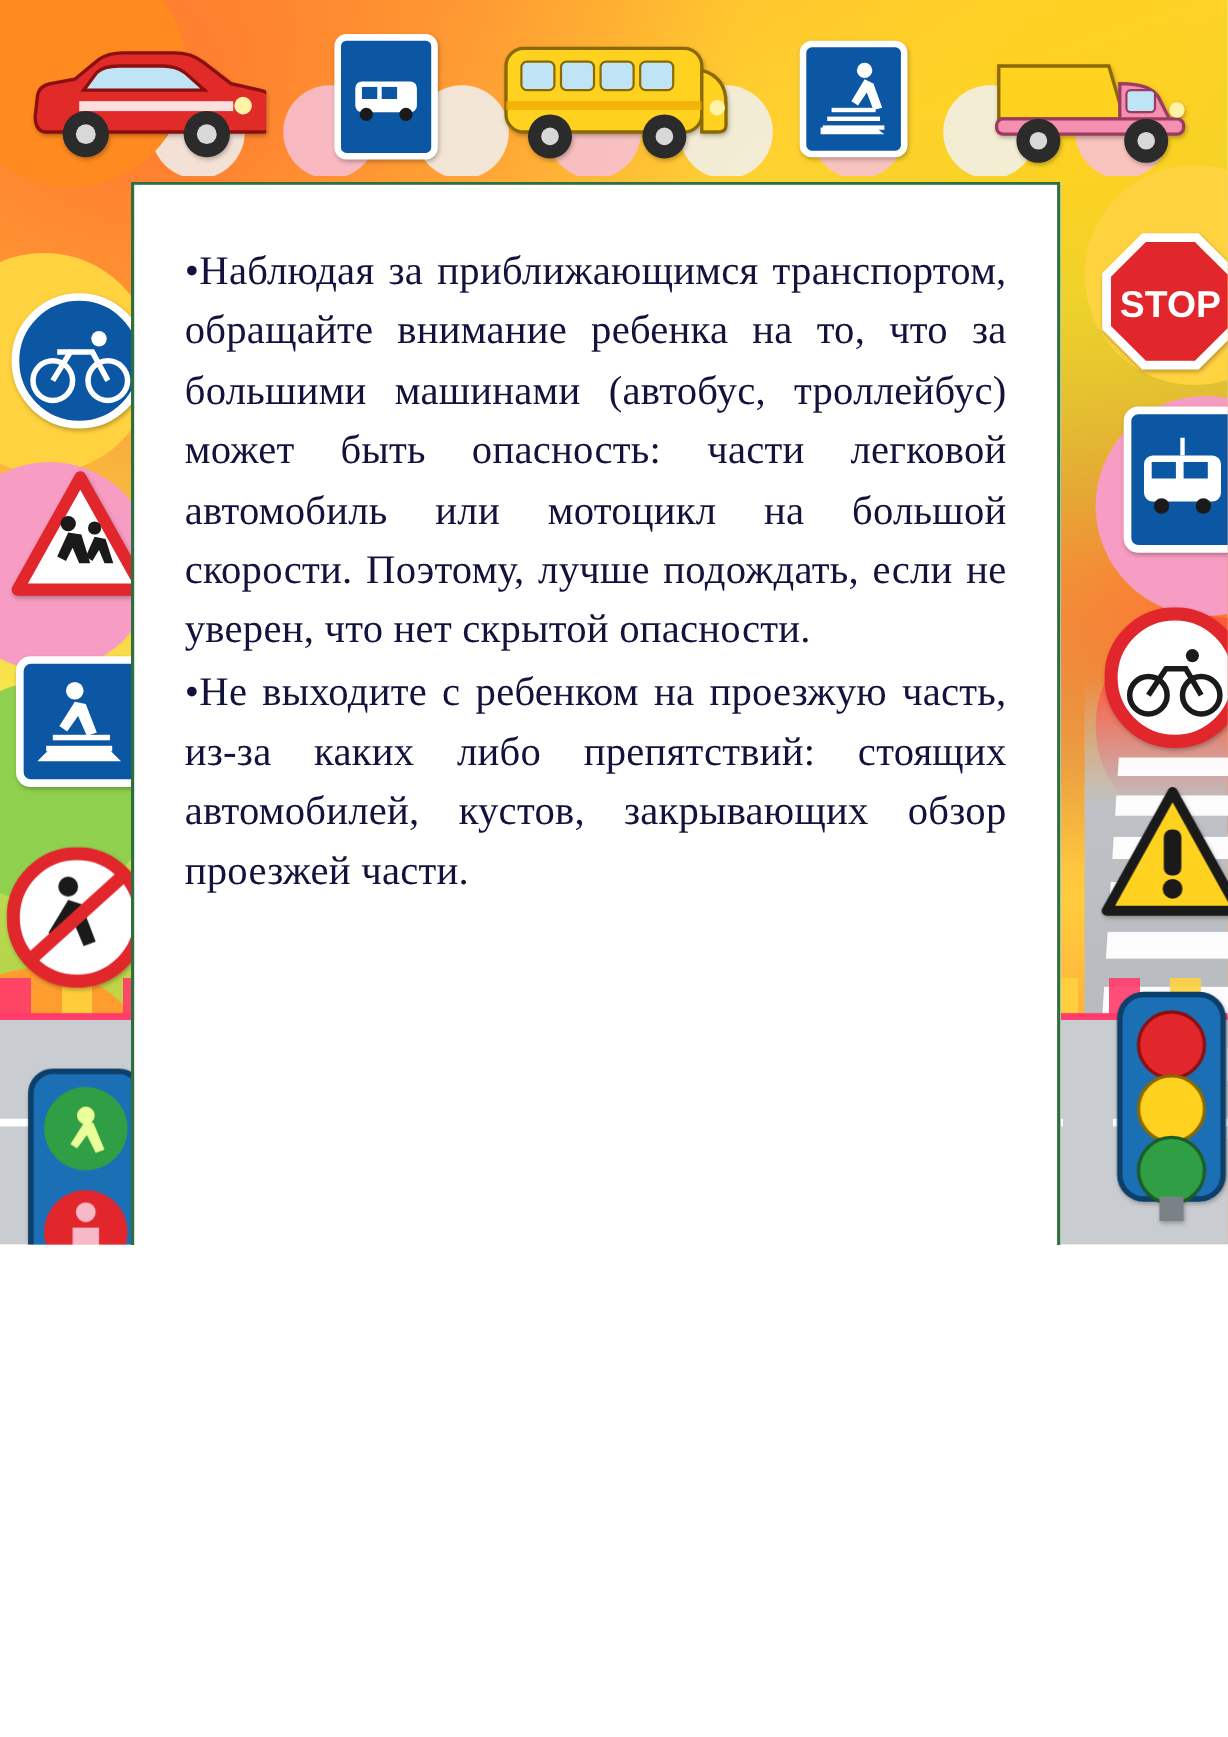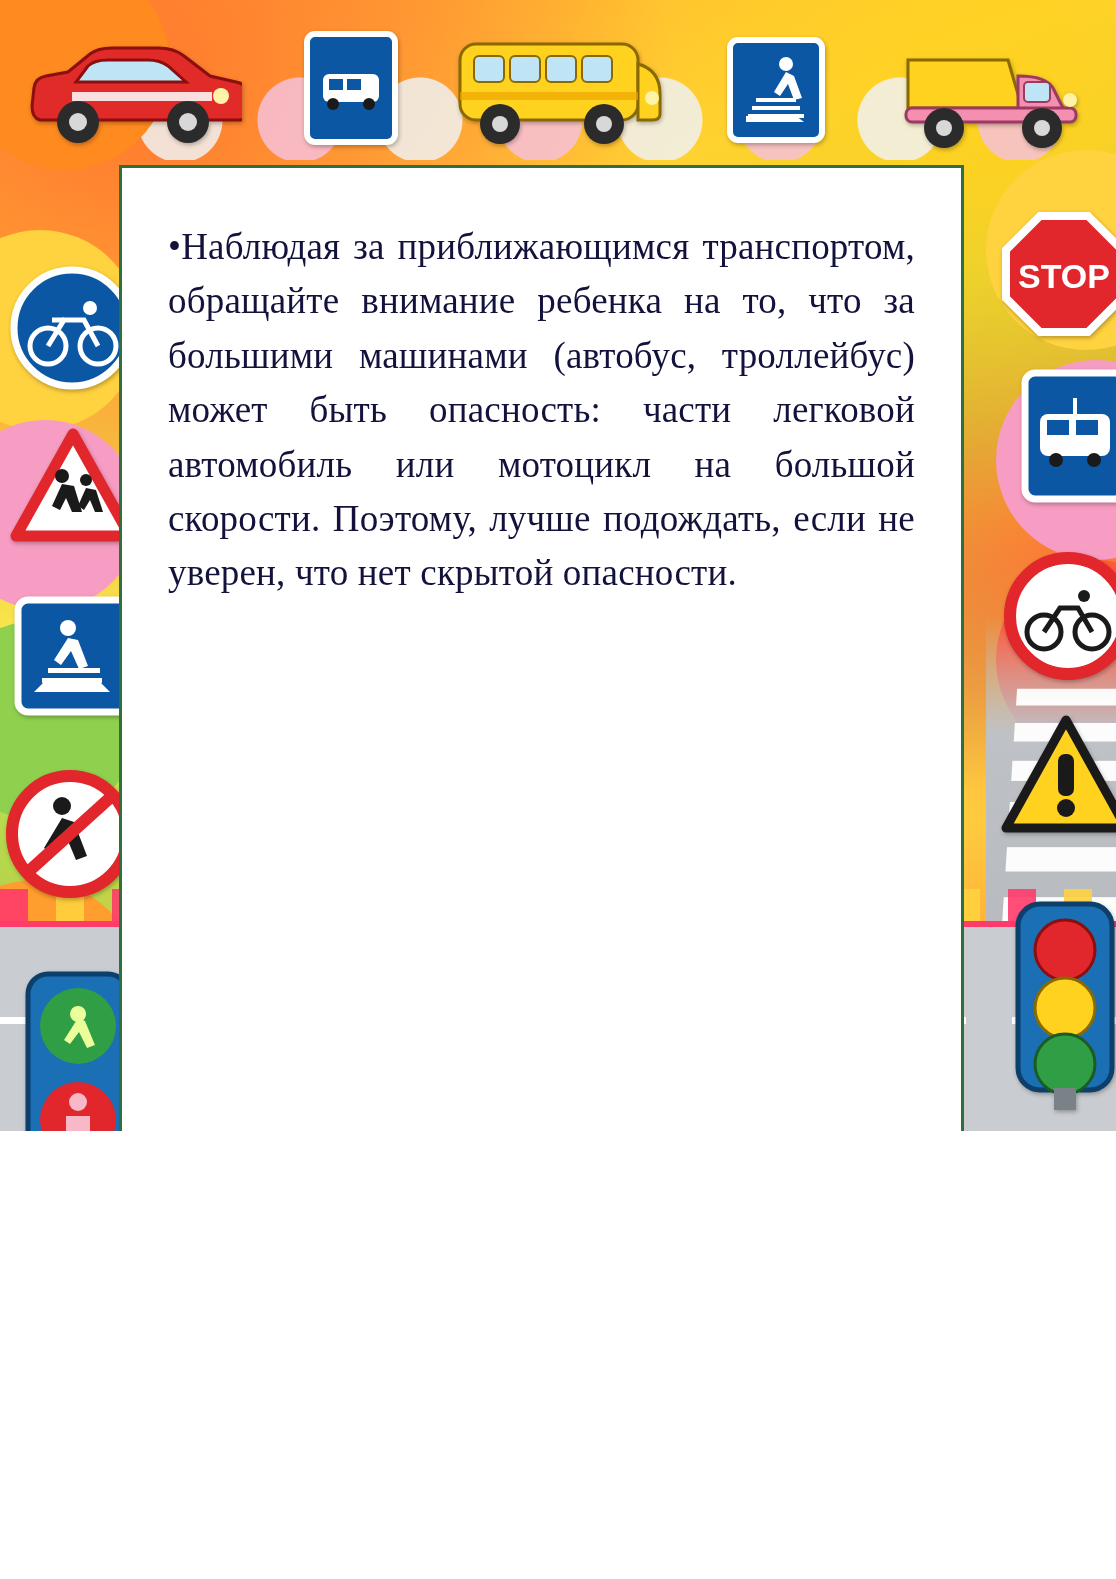--- a/index.html
+++ b/index.html
@@ -372,15 +372,16 @@
       <rect x="10" y="66" width="40" height="16" rx="4" fill="#dfe6ea"></rect>
       <circle cx="52" cy="110" r="24" fill="#2b2b2b"></circle>
         <circle cx="52" cy="110" r="10" fill="#d8d8d8"></circle>
       <circle cx="146" cy="110" r="24" fill="#2b2b2b"></circle>
         <circle cx="146" cy="110" r="10" fill="#d8d8d8"></circle>
     </svg>
   </div>
 
   <div id="card">
     <p class="para">•Наблюдая за приближающимся транспортом, обращайте внимание ребенка на то, что за большими машинами (автобус, троллейбус) может быть опасность: части легковой автомобиль или мотоцикл на большой скорости. Поэтому, лучше подождать, если не уверен, что нет скрытой опасности.</p>
+    <p class="para">•Не выходите с ребенком на проезжую часть, из-за каких либо препятствий: стоящих автомобилей, кустов, закрывающих обзор проезжей части.</p>
   </div>
 
 </div>
 
 </body></html>

